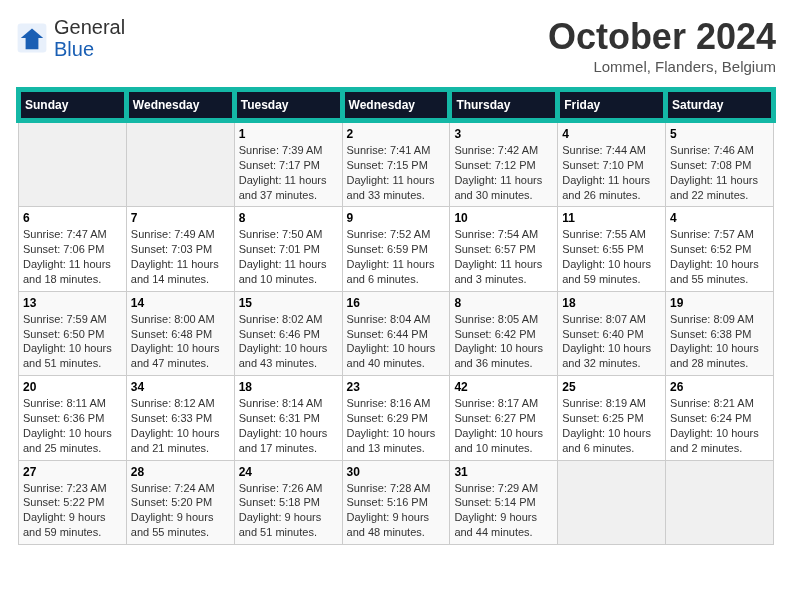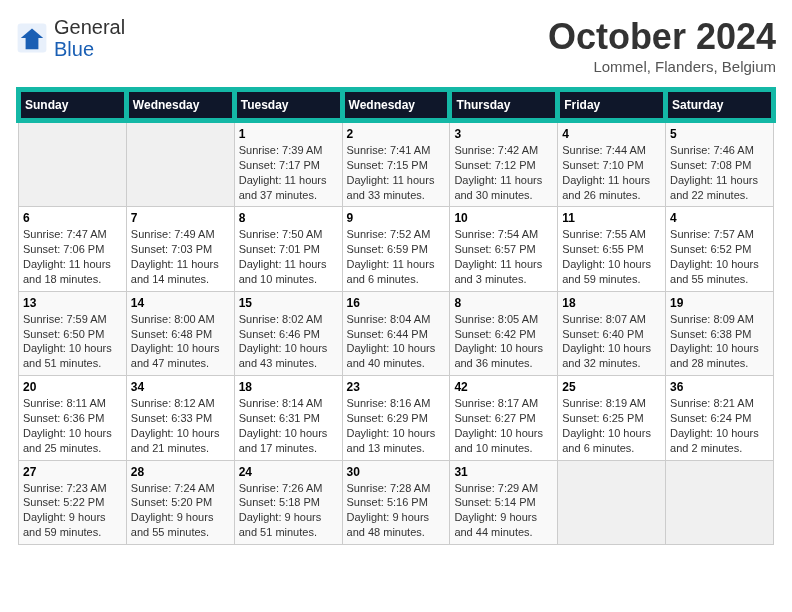--- a/index.html
+++ b/index.html
@@ -225,21 +225,21 @@
         </td>
         <td>
           <span class="day-num">42</span>
           <div class="day-info">Sunrise: 8:17 AM<br>Sunset: 6:27 PM<br>Daylight: 10 hours and 10 minutes.</div>
         </td>
         <td>
           <span class="day-num">25</span>
           <div class="day-info">Sunrise: 8:19 AM<br>Sunset: 6:25 PM<br>Daylight: 10 hours and 6 minutes.</div>
         </td>
         <td>
-          <span class="day-num">36</span>
+          <span class="day-num">26</span>
           <div class="day-info">Sunrise: 8:21 AM<br>Sunset: 6:24 PM<br>Daylight: 10 hours and 2 minutes.</div>
         </td>
       </tr>
       <tr>
         <td>
           <span class="day-num">27</span>
           <div class="day-info">Sunrise: 7:23 AM<br>Sunset: 5:22 PM<br>Daylight: 9 hours and 59 minutes.</div>
         </td>
         <td>
           <span class="day-num">28</span>

